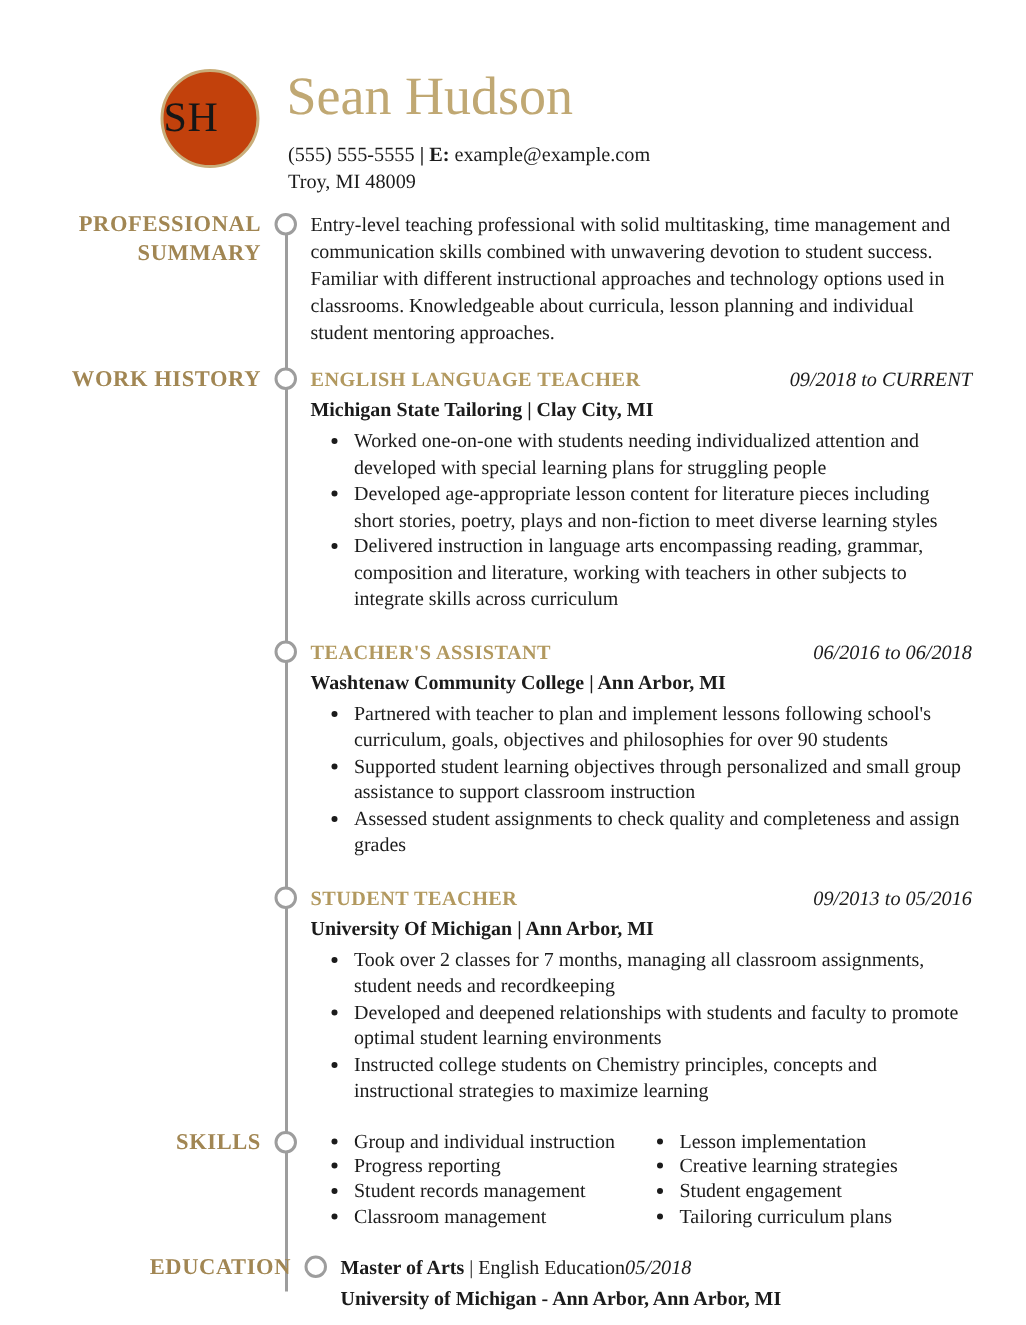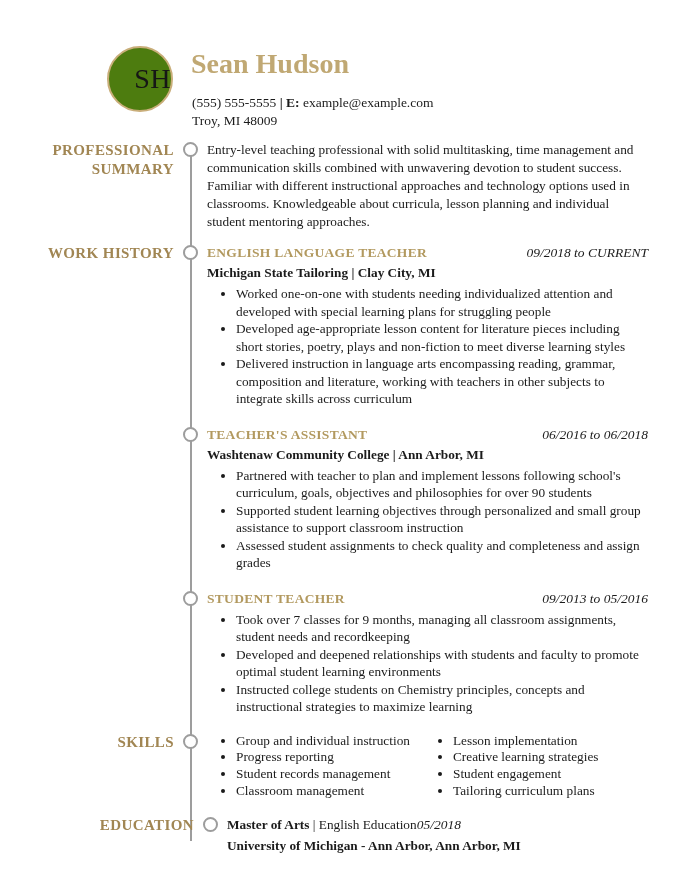--- a/index.html
+++ b/index.html
@@ -7,26 +7,26 @@
     width:684px;height:883px;
     font-family:"Liberation Serif", serif;
     color:#1b1b1b;
   }
   .page{position:relative;width:684px;height:883px;background:#fff;overflow:hidden;}
 
   
   .monogram{
     position:absolute;left:107px;top:46px;width:62px;height:62px;
     border:2px solid #c9ae7a;border-radius:50%;
-    display:flex;align-items:center;justify-content:flex-end;
-    font-size:28px;color:#161616;letter-spacing:.5px;background:#4d7c0f;
+    display:flex;align-items:center;justify-content:flex-start;
+    font-size:28px;color:#161616;letter-spacing:.5px;background:#c2410c;
   }
   .name{
     position:absolute;left:191px;top:42px;
-    font-size:28px;line-height:44px;color:#c0a873;font-weight:700;white-space:nowrap;
+    font-size:36px;line-height:44px;color:#c0a873;font-weight:400;white-space:nowrap;
   }
   .contact{position:absolute;left:192px;top:95px;font-size:13.5px;white-space:nowrap;}
   .contact .b{font-weight:bold;}
   .address{position:absolute;left:192px;top:113px;font-size:13.5px;white-space:nowrap;}
 
   
   .sections{position:absolute;left:0;top:141px;width:684px;}
   .sections::before{
     content:"";position:absolute;left:190px;top:8px;bottom:14px;width:2px;background:#9d9d9d;
   }
@@ -136,22 +136,23 @@
     <div class="section sec-job">
       <div class="label-col"></div>
       <div class="rail">
         <span class="dot"></span>
       </div>
       <div class="content">
         <div class="job-head">
           <span class="job-title">STUDENT TEACHER</span>
           <span class="job-dates">09/2013 to 05/2016</span>
         </div>
+        <div class="company">University Of Michigan | Ann Arbor, MI</div>
         <ul class="bullets">
-          <li>Took over 7 classes for 9 months, managing all classroom assignments, student needs and recordkeeping</li>
+          <li>Took over 2 classes for 7 months, managing all classroom assignments, student needs and recordkeeping</li>
           <li>Developed and deepened relationships with students and faculty to promote optimal student learning environments</li>
           <li>Instructed college students on Chemistry principles, concepts and instructional strategies to maximize learning</li>
         </ul>
       </div>
     </div>
 
     <div class="section sec-skills">
       <div class="label-col">SKILLS</div>
       <div class="rail">
         <span class="dot"></span>

